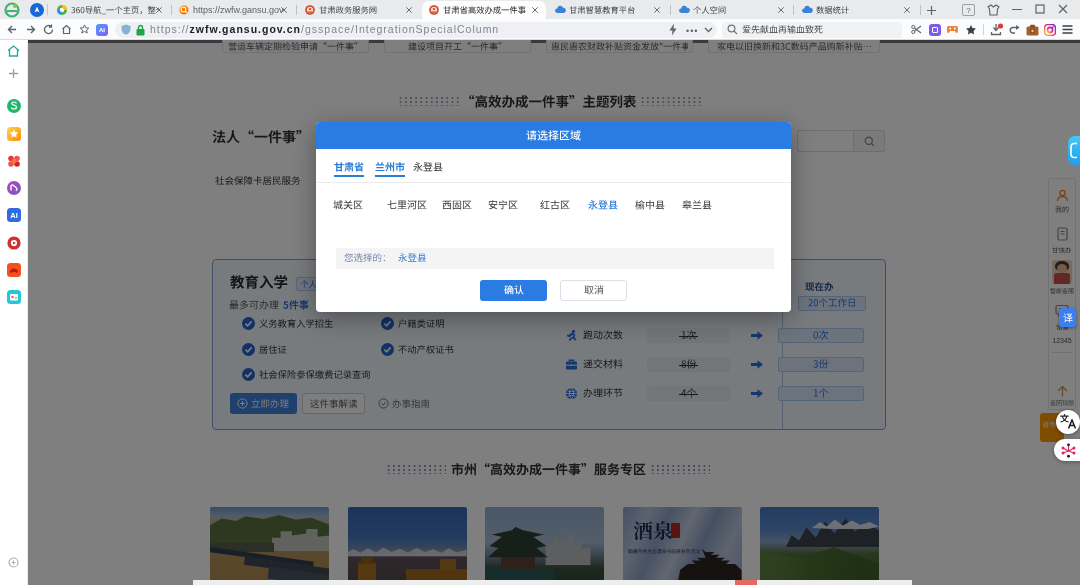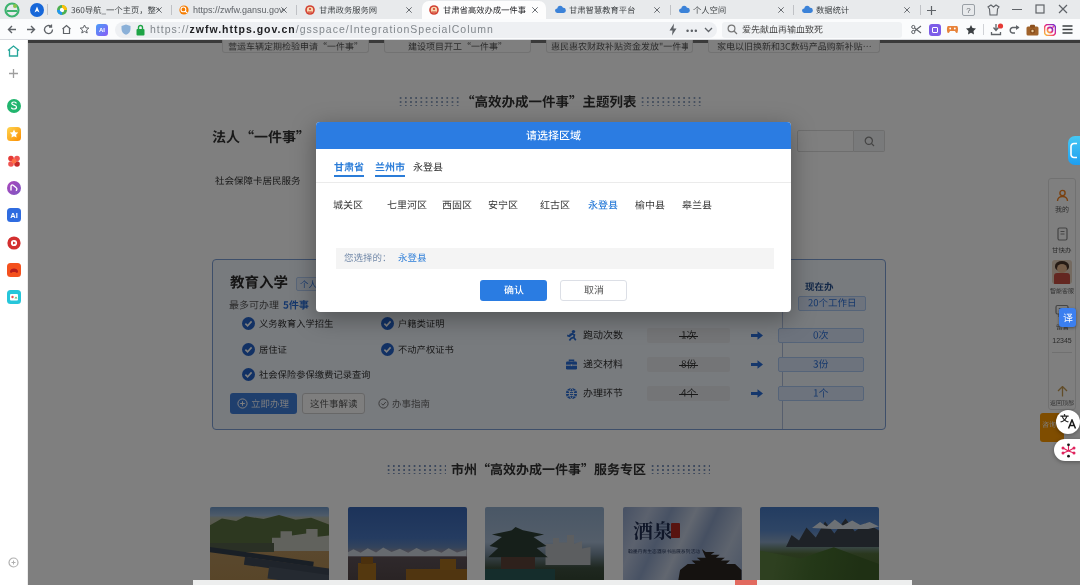--- a/index.html
+++ b/index.html
@@ -139,21 +139,21 @@
     </svg>
 <div class="abs" style="left:96px;top:23.5px;width:12px;height:12px;border-radius:3px;background:linear-gradient(135deg,#4a9df8,#8a5cf6);color:#fff;font-size:6px;font-weight:bold;text-align:center;line-height:12px">AI</div>
 <div class="abs" style="left:115px;top:21.5px;width:602px;height:16px;border-radius:8px;background:#eef0f3"></div>
 <svg class="abs" style="left:121px;top:24px" width="10" height="11" viewBox="0 0 10 11">
       <path d="M5 0.5 L9.5 2 V5 C9.5 8 7.5 10 5 10.8 C2.5 10 0.5 8 0.5 5 V2 Z" fill="#8ab0d8"></path>
     </svg>
 <svg class="abs" style="left:136px;top:23.5px" width="9" height="12" viewBox="0 0 9 12">
       <rect x="0.5" y="5" width="8" height="6.5" rx="1" fill="#1ea446"></rect>
       <path d="M2.5 5 V3.5 A2 2 0 0 1 6.5 3.5 V5" fill="none" stroke="#1ea446" stroke-width="1.4"></path>
     </svg>
-<div class="abs" style="left:150px;top:23px;font-size:10.5px;letter-spacing:1px;color:#80868b">https://<b style="color:#202124">zwfw.https.gov.cn</b>/gsspace/IntegrationSpecialColumn</div>
+<div class="abs" style="left:150px;top:23px;font-size:10.5px;letter-spacing:1px;color:#80868b">https://<b style="color:#202124">zwfw.gansu.gov.cn</b>/gsspace/IntegrationSpecialColumn</div>
 <svg class="abs" style="left:668px;top:23px" width="10" height="13" viewBox="0 0 10 13">
       <path d="M6 0.5 L1.5 7.5 H4.5 L4 12.5 L8.5 5.5 H5.5 Z" fill="#5f6368"></path>
     </svg>
 <div class="abs" style="left:686px;top:26px;color:#5f6368;font-size:9px;letter-spacing:1px">•••</div>
 <svg class="abs" style="left:704px;top:27px" width="9" height="6" viewBox="0 0 9 6">
       <path d="M1 1 L4.5 4.5 L8 1" fill="none" stroke="#5f6368" stroke-width="1.3"></path>
     </svg>
 <div class="abs" style="left:722px;top:21.5px;width:180px;height:16px;border-radius:3px;background:#f0f2f4"></div>
 <svg class="abs" style="left:727px;top:24px" width="11" height="11" viewBox="0 0 11 11">
       <circle cx="4.5" cy="4.5" r="3.4" fill="none" stroke="#777" stroke-width="1.2"></circle>

